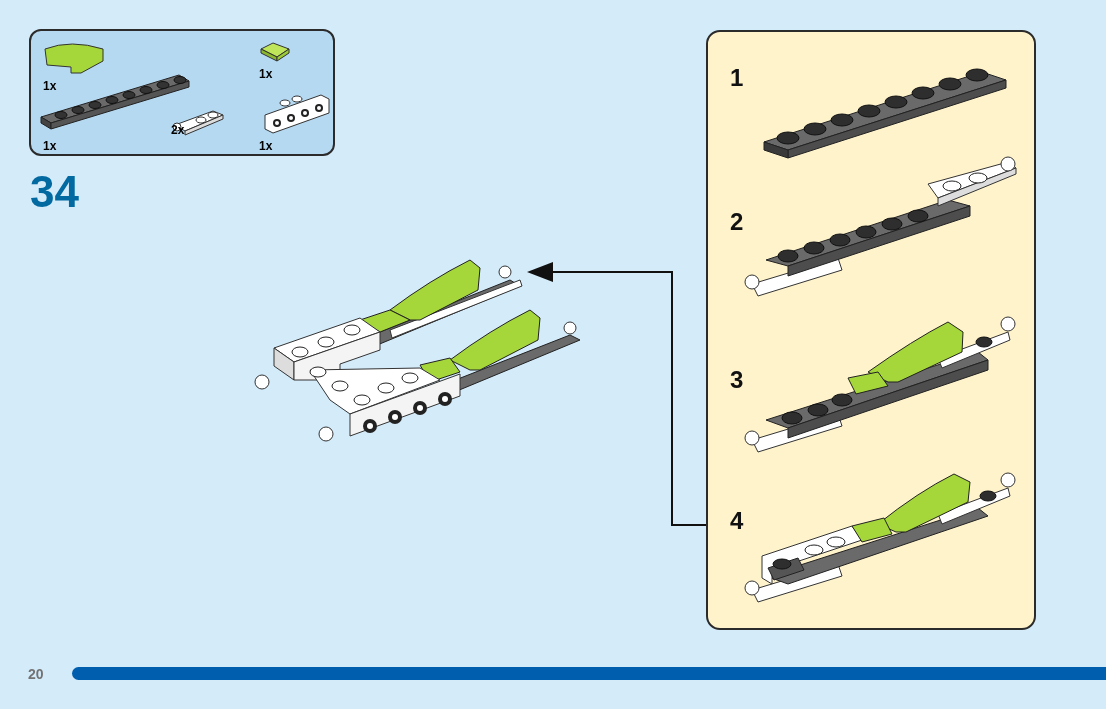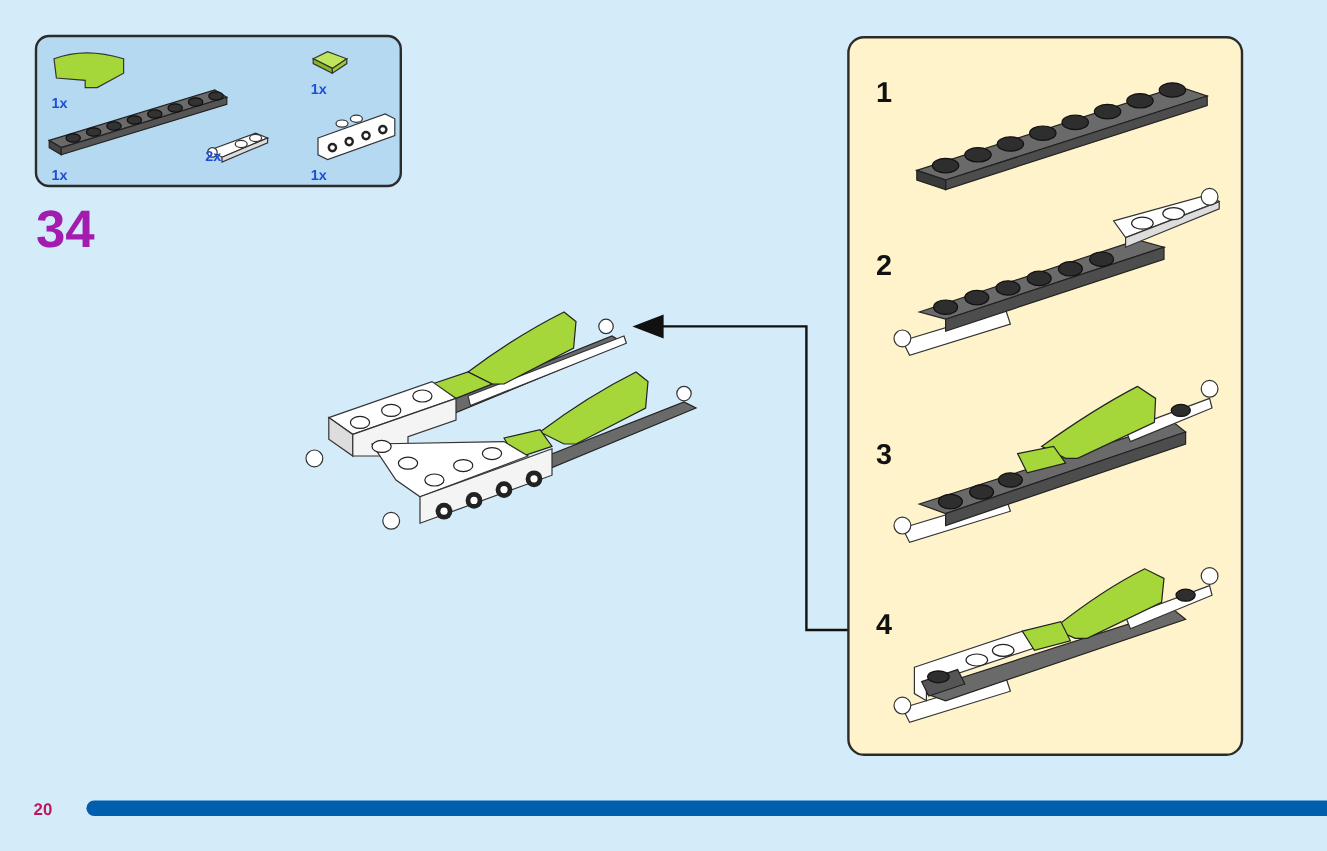--- a/index.html
+++ b/index.html
@@ -1,22 +1,22 @@
 <!DOCTYPE html>
 <html><head>
 <meta charset="utf-8">
 <style>
   html, body { margin:0; padding:0; }
   body { width:1106px; height:709px; background:#d4ebfa; position:relative; overflow:hidden; font-family:"Liberation Sans", sans-serif; }
   .parts-box { position:absolute; left:29px; top:29px; width:306px; height:127px; background:#b6d9f2; border:2px solid #2b2b2b; border-radius:12px; box-sizing:border-box; }
-  .qty { position:absolute; font-weight:bold; font-size:12px; color:#1d4ed8; }
-  .step-num { position:absolute; left:30px; top:170px; font-weight:bold; font-size:44px; color:#a21caf; line-height:1; }
+  .qty { position:absolute; font-weight:bold; font-size:12px; color:#000000; }
+  .step-num { position:absolute; left:30px; top:170px; font-weight:bold; font-size:44px; color:#0369a1; line-height:1; }
   .sub-panel { position:absolute; left:706px; top:30px; width:330px; height:600px; background:#fff3cc; border:2px solid #2b2b2b; border-radius:14px; box-sizing:border-box; }
   .sub-num { position:absolute; left:22px; font-weight:bold; font-size:24px; color:#111; }
-  .page-num { position:absolute; left:28px; top:666px; font-weight:bold; font-size:14px; color:#be185d; }
+  .page-num { position:absolute; left:28px; top:666px; font-weight:bold; font-size:14px; color:#737373; }
   .page-bar { position:absolute; left:72px; top:667px; width:1040px; height:13px; background:#005eae; border-radius:7px 0 0 7px; }
   svg { position:absolute; overflow:visible; }
 </style>
 </head>
 <body>
 
 <div class="parts-box">
   <svg style="left:10px;top:8px" width="70" height="40">
     <path d="M4 10 Q30 0 62 10 L62 22 L40 34 L30 34 L30 28 L6 26 Z" fill="#a5d63a" stroke="#333" stroke-width="1"></path>
   </svg>

